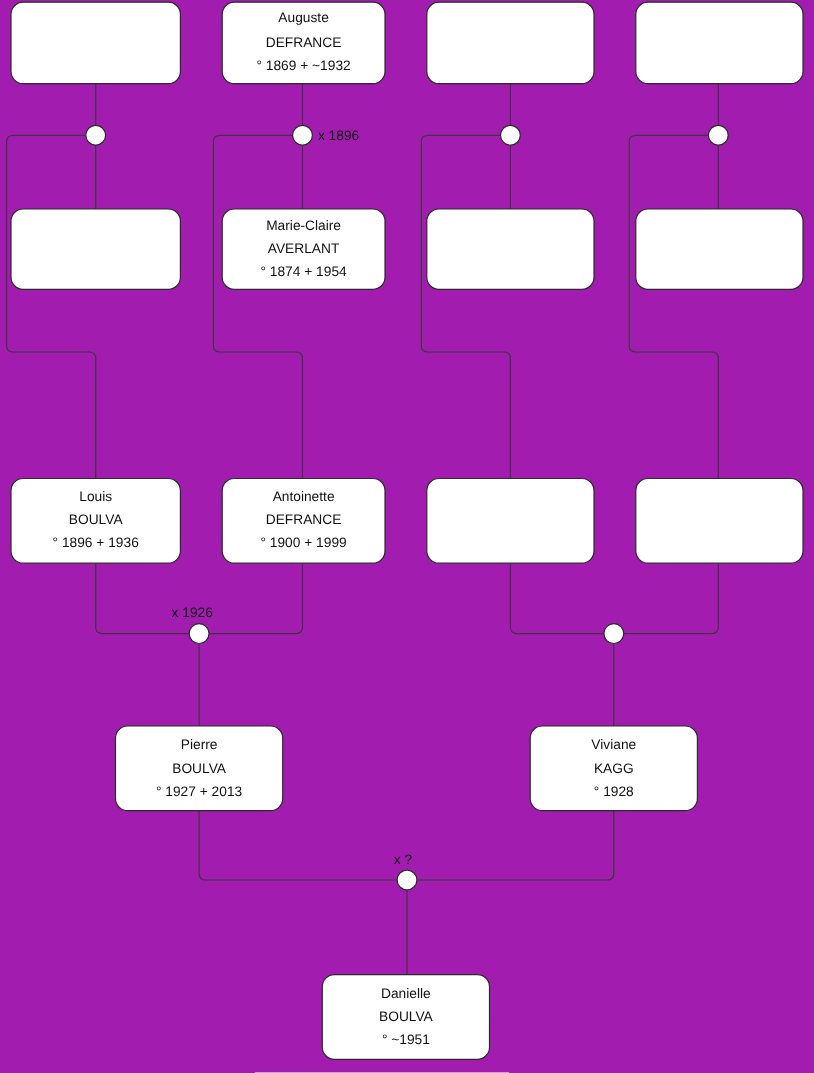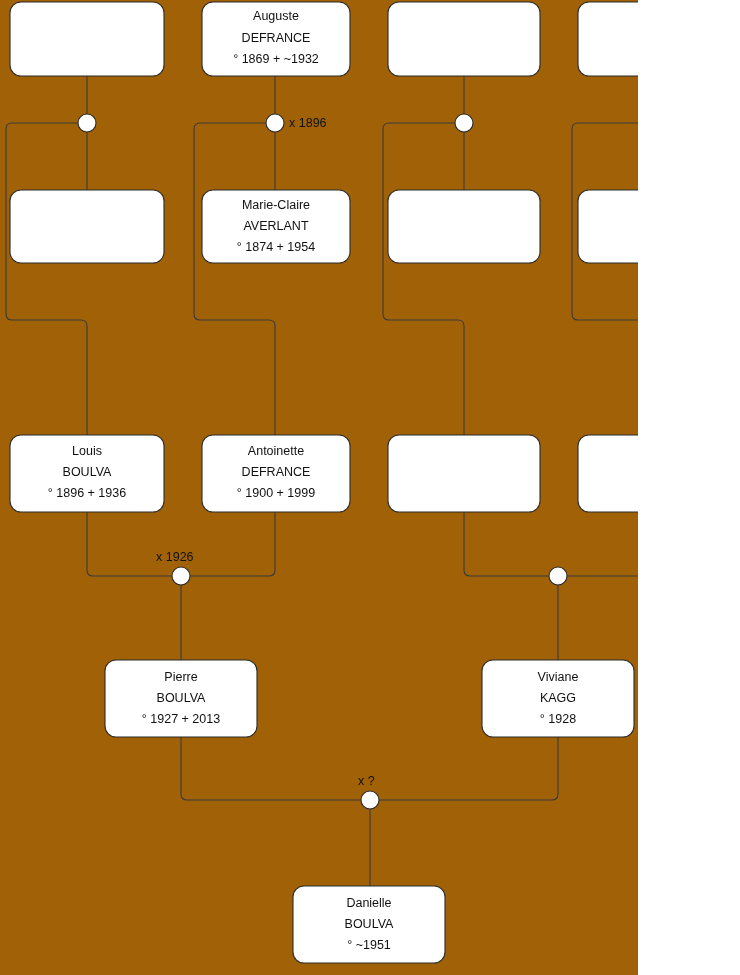--- a/index.html
+++ b/index.html
@@ -5,23 +5,23 @@
   html, body {
     margin: 0;
     padding: 0;
     background: #ffffff;
   }
   body {
     font-family: "Liberation Sans", sans-serif;
   }
   #chart-root {
     position: relative;
-    width: 638px;
+    width: 740px;
     height: 975px;
-    background: #a16207;
+    background: #a21caf;
     overflow: hidden;
   }
   #tree-svg {
     position: absolute;
     left: 0;
     top: 0;
     width: 740px;
     height: 975px;
   }
   .node-box {

